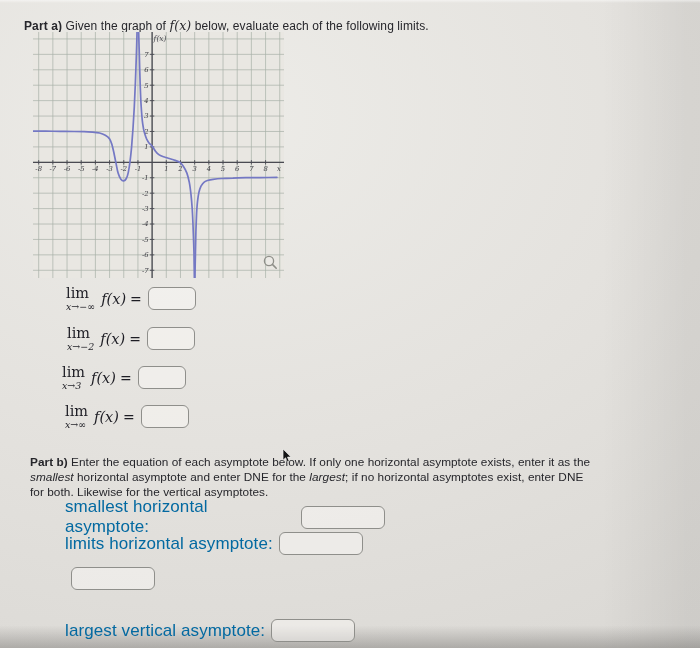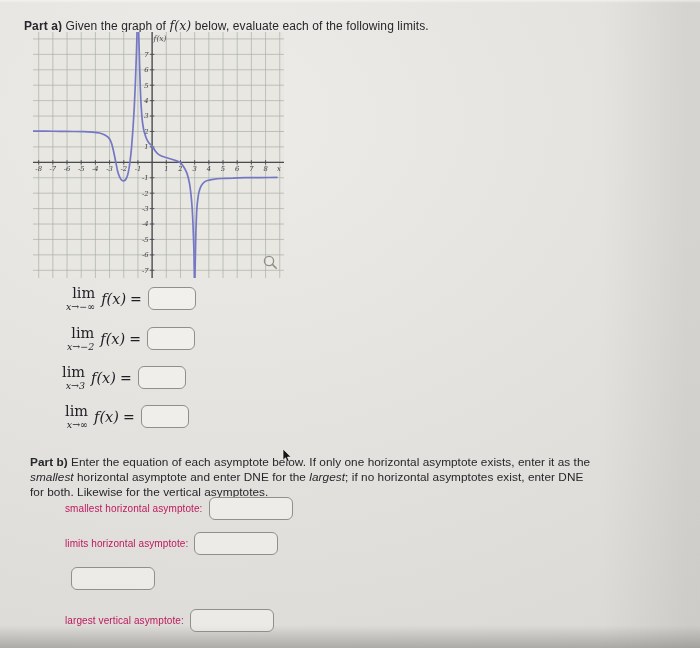--- a/index.html
+++ b/index.html
@@ -19,32 +19,32 @@
   
   #part-a{left:24px;top:6px;font-size:12px;letter-spacing:.1px;}
   #part-b{left:30px;top:443px;width:592px;font-size:11.8px;line-height:15.3px;letter-spacing:.05px;}
   
   #graph{left:33px;top:32px;width:251px;height:246px;background:#e9e7e2;}
   #graph svg{display:block;}
   #zoom-btn{position:absolute;right:6px;bottom:8px;width:15px;height:15px;cursor:pointer;}
   
   #limits{left:62px;top:286px;width:260px;height:150px;}
   .limit-row{position:absolute;display:flex;align-items:center;}
-  .lim-stack{display:flex;flex-direction:column;align-items:flex-end;line-height:1;}
+  .lim-stack{display:flex;flex-direction:column;align-items:flex-start;line-height:1;}
   .lim-word{font-family:"DejaVu Serif",serif;font-size:14.5px;color:#1d1d24;}
   .lim-sub{font-family:"DejaVu Serif",serif;font-style:italic;font-size:9.5px;color:#1d1d24;margin-top:1px;}
   .f-expr{font-family:"DejaVu Serif",serif;font-style:italic;font-size:14.5px;color:#1d1d24;margin-left:6px;}
   .eq-sign{font-family:"DejaVu Serif",serif;font-size:14px;color:#1d1d24;margin-left:4px;}
   .ans-box{width:48px;height:23px;margin-left:6px;box-sizing:border-box;
     background:rgba(252,251,248,.45);border:1.5px solid #8f8f8b;border-radius:6px;outline:none;
     font-family:"Liberation Sans",sans-serif;font-size:12px;padding:0 4px;color:#26262b;}
   
   #asym-form{left:65px;top:497px;width:320px;height:140px;}
   .asym-row{position:absolute;display:flex;align-items:center;}
-  .asym-label{font-size:10px;color:#be185d;letter-spacing:.1px;}
+  .asym-label{font-size:17px;color:#0369a1;letter-spacing:.1px;}
   .asym-input{width:84px;height:23px;margin-left:6px;box-sizing:border-box;
     background:rgba(252,251,248,.45);border:1.5px solid #8f8f8b;border-radius:6px;outline:none;
     font-family:"Liberation Sans",sans-serif;font-size:12px;padding:0 4px;color:#26262b;}
   #mouse-cursor{left:282px;top:449px;width:11px;height:15px;pointer-events:none;}
 </style>
 </head>
 <body>
 
 <p id="part-a" class="abs"><span class="b">Part a)</span><span> Given the graph of </span><span class="math">f(x)</span><span> below, evaluate each of the following limits.</span></p>
 
@@ -221,18 +221,18 @@
 
   <div class="asym-row" style="left:0px;top:35px;">
     <span class="asym-label">limits horizontal asymptote:</span>
     <input class="asym-input" type="text" value="" style="">
   </div>
 
   <div class="asym-row" style="left:0px;top:70px;">
     <input class="asym-input" type="text" value="" style="">
   </div>
 
-  <div class="asym-row" style="left:0px;top:112px;">
+  <div class="asym-row" style="left:0px;top:122px;">
     <span class="asym-label">largest vertical asymptote:</span>
     <input class="asym-input" type="text" value="" style="">
   </div>
 
 </div>
 
 </body></html>

